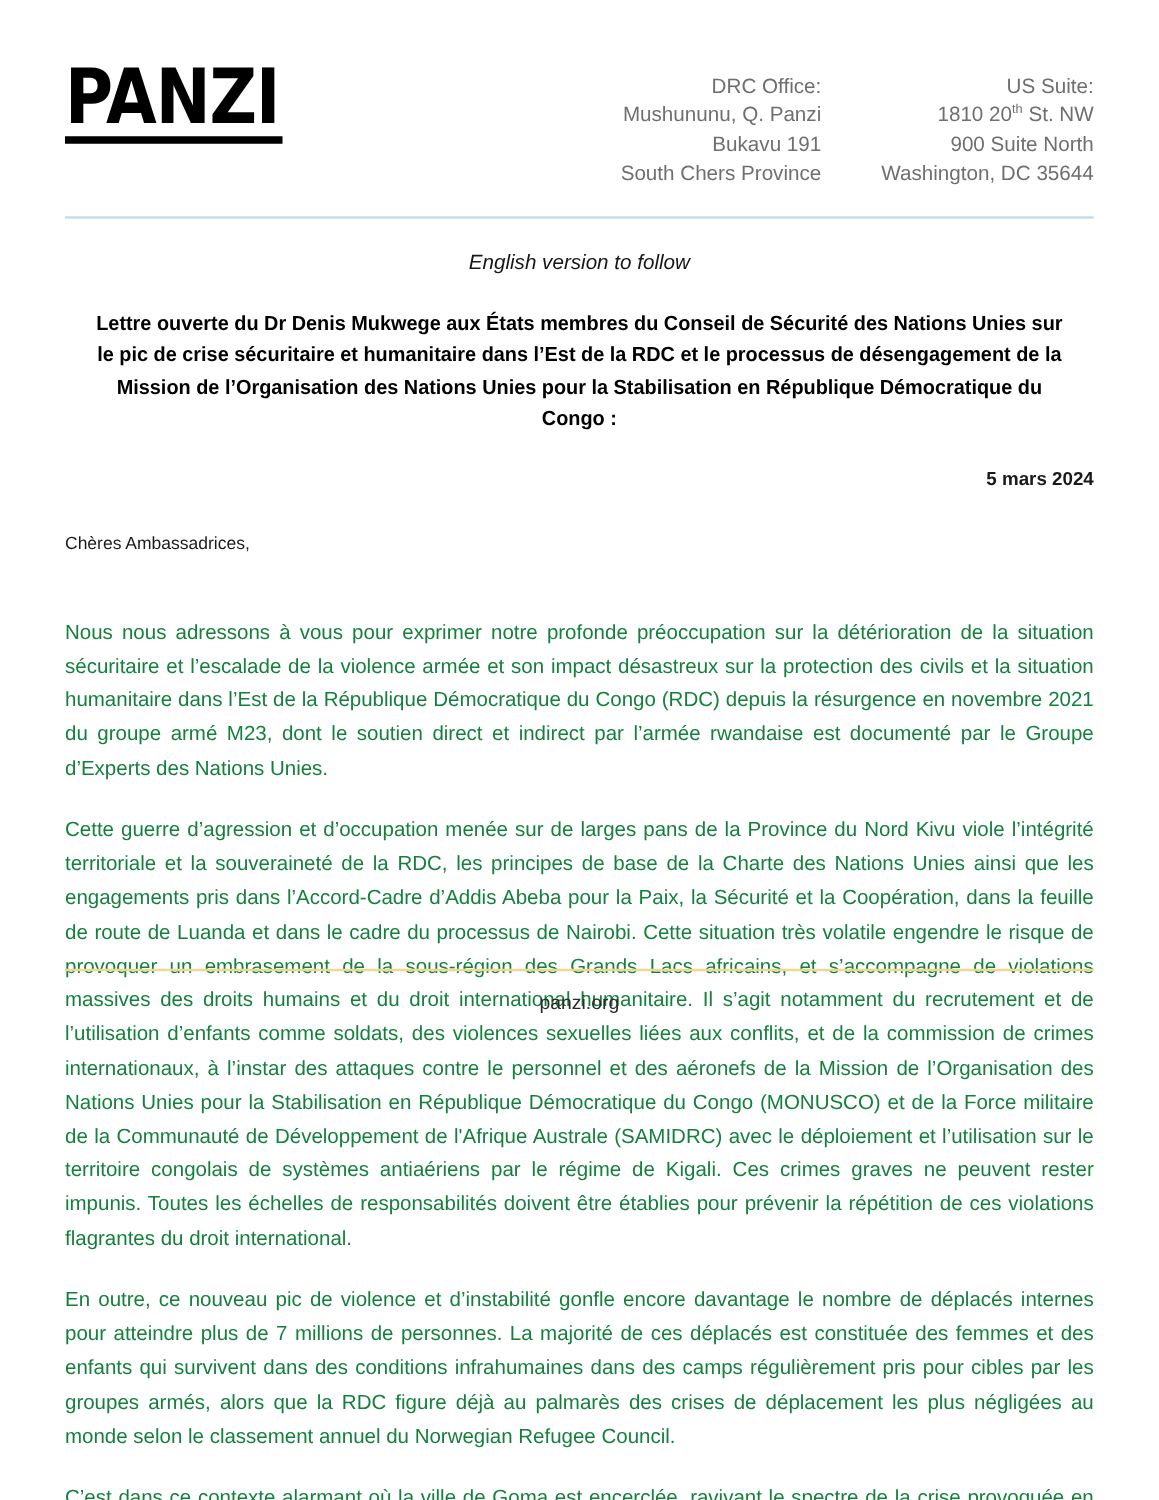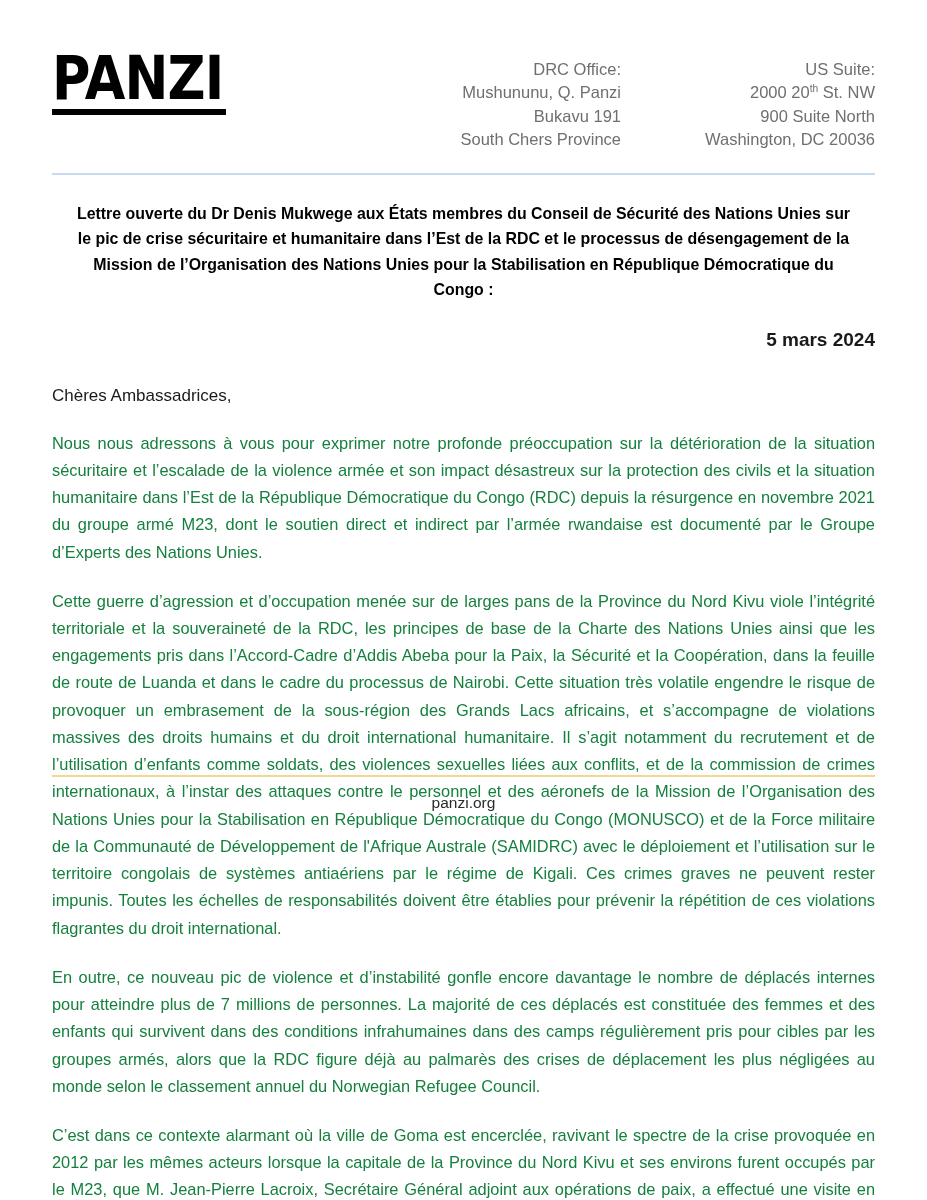--- a/index.html
+++ b/index.html
@@ -49,21 +49,21 @@
     margin-top: 3px;
     width: 174px;
     height: 6px;
     background: #000000;
   }
 
   .addresses {
     flex: 1 1 auto;
     display: flex;
     justify-content: flex-end;
-    gap: 84px;
+    gap: 48px;
     padding-top: 12px;
   }
   .addr {
     text-align: right;
     color: #6f6f6f;
     font-size: 16.5px;
     line-height: 1.42;
     white-space: nowrap;
   }
   .addr sup {
@@ -98,28 +98,28 @@
     font-size: 16.4px;
     line-height: 1.56;
     color: #000000;
     margin: 0 6px 26px 6px;
     transform: scaleX(0.97);
   }
 
   .date-line {
     text-align: right;
     font-weight: bold;
-    font-size: 19px;
+    font-size: 15px;
     margin-bottom: 31px;
   }
 
   .salutation {
-    font-size: 17px;
+    font-size: 14px;
     line-height: 1.62;
-    margin-bottom: 20px;
+    margin-bottom: 47px;
   }
   .salutation div { white-space: nowrap; }
 
   .para {
     text-align: justify;
     text-justify: inter-word;
     font-size: 16.4px;
     line-height: 1.66;
     margin: 0 0 22px 0;
     color: #15803d;
@@ -161,32 +161,33 @@
 
       <div class="addr">
         <div>DRC Office:</div>
         <div>Mushununu, Q. Panzi</div>
         <div>Bukavu 191</div>
         <div>South Chers Province</div>
       </div>
 
       <div class="addr">
         <div>US Suite:</div>
-        <div><span>2000 20</span><sup>th</sup><span> St. NW</span></div>
+        <div><span>1810 20</span><sup>th</sup><span> St. NW</span></div>
         <div>900 Suite North</div>
-        <div>Washington, DC 20036</div>
+        <div>Washington, DC 35644</div>
       </div>
 
     </div>
   </div>
 
   <div class="rule-top"></div>
 
   <div class="content">
 
+    <div class="note-italic">English version to follow</div>
 
     <div class="doc-title">Lettre ouverte du Dr Denis Mukwege aux États membres du Conseil de Sécurité des Nations Unies sur le pic de crise sécuritaire et humanitaire dans l’Est de la RDC et le processus de désengagement de la Mission de l’Organisation des Nations Unies pour la Stabilisation en République Démocratique du Congo :</div>
 
     <div class="date-line">5 mars 2024</div>
 
     <div class="salutation">
       <div>Chères Ambassadrices,</div>
     </div>
 
     <p class="para">Nous nous adressons à vous pour exprimer notre profonde préoccupation sur la détérioration de la situation sécuritaire et l’escalade de la violence armée et son impact désastreux sur la protection des civils et la situation humanitaire dans l’Est de la République Démocratique du Congo (RDC) depuis la résurgence en novembre 2021 du groupe armé M23, dont le soutien direct et indirect par l’armée rwandaise est documenté par le Groupe d’Experts des Nations Unies.</p>

